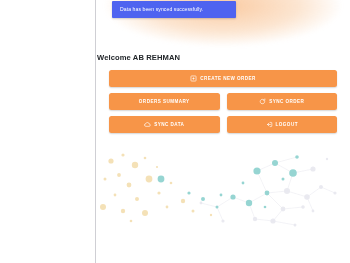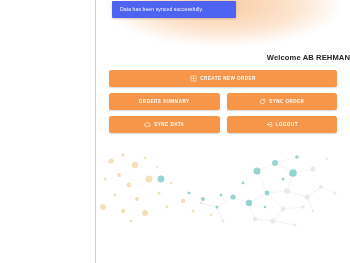--- a/index.html
+++ b/index.html
@@ -82,21 +82,21 @@
     white-space: nowrap;
     line-height: 1;
   }
 
   
   .welcome {
     position: absolute;
     left: 0;
     top: 53px;
     width: 253px;
-    text-align: right;
+    text-align: left;
     font-size: 7.6px;
     font-weight: bold;
     color: #23272b;
     letter-spacing: 0.1px;
   }
 
   
   .btn-area {
     position: absolute;
     left: 12px;

